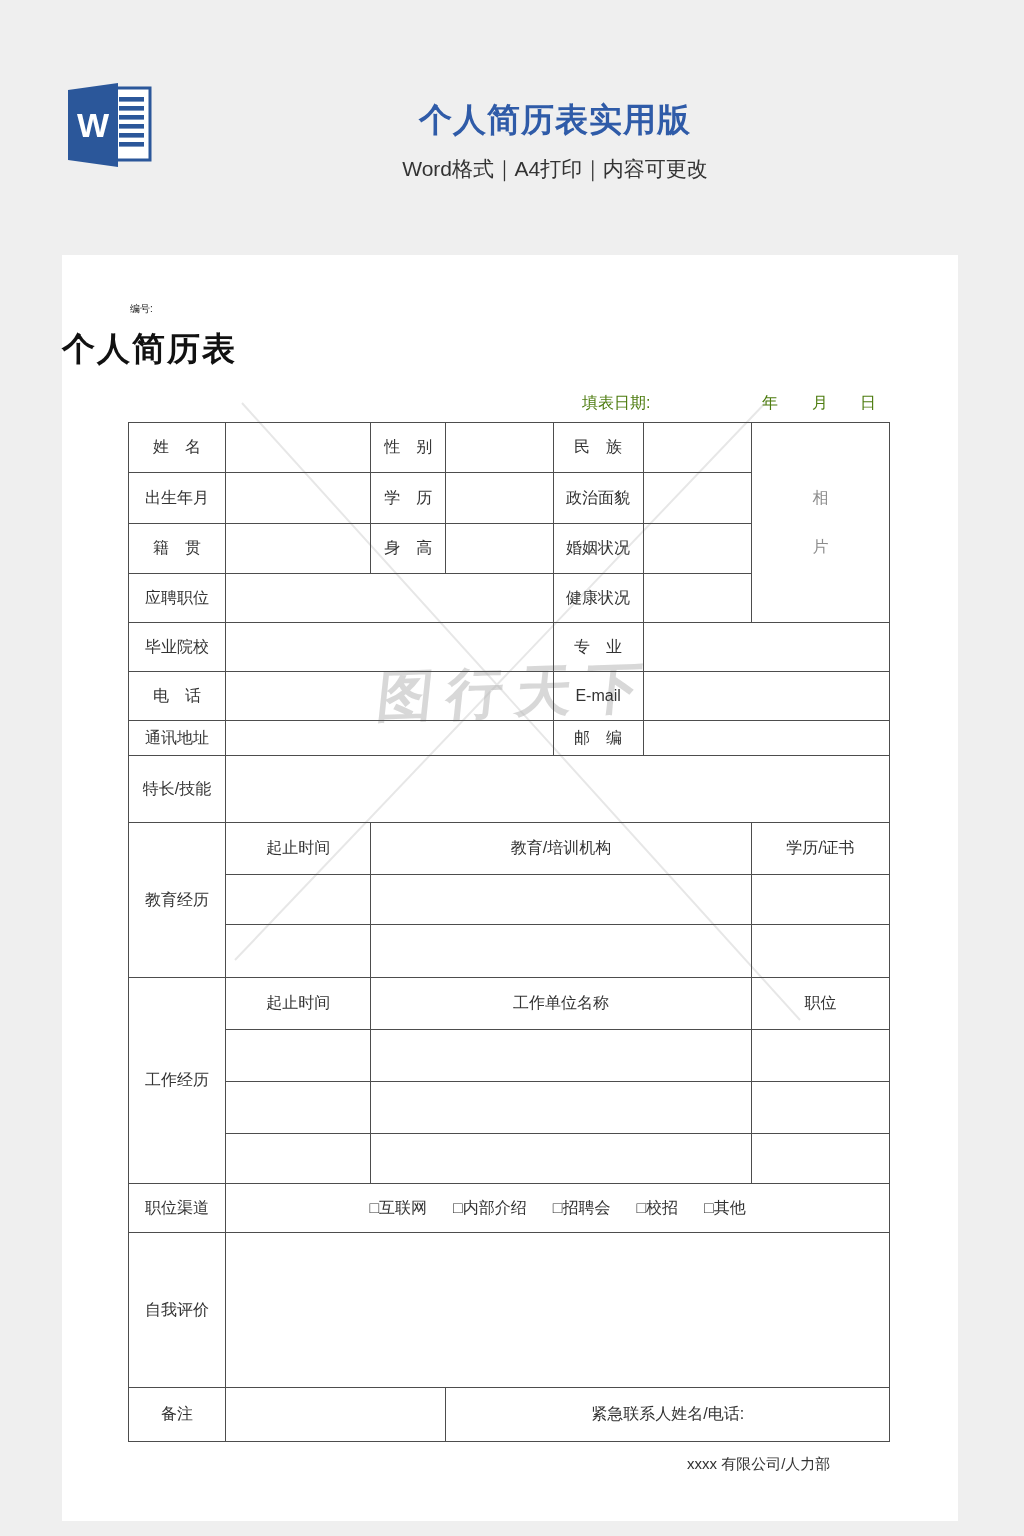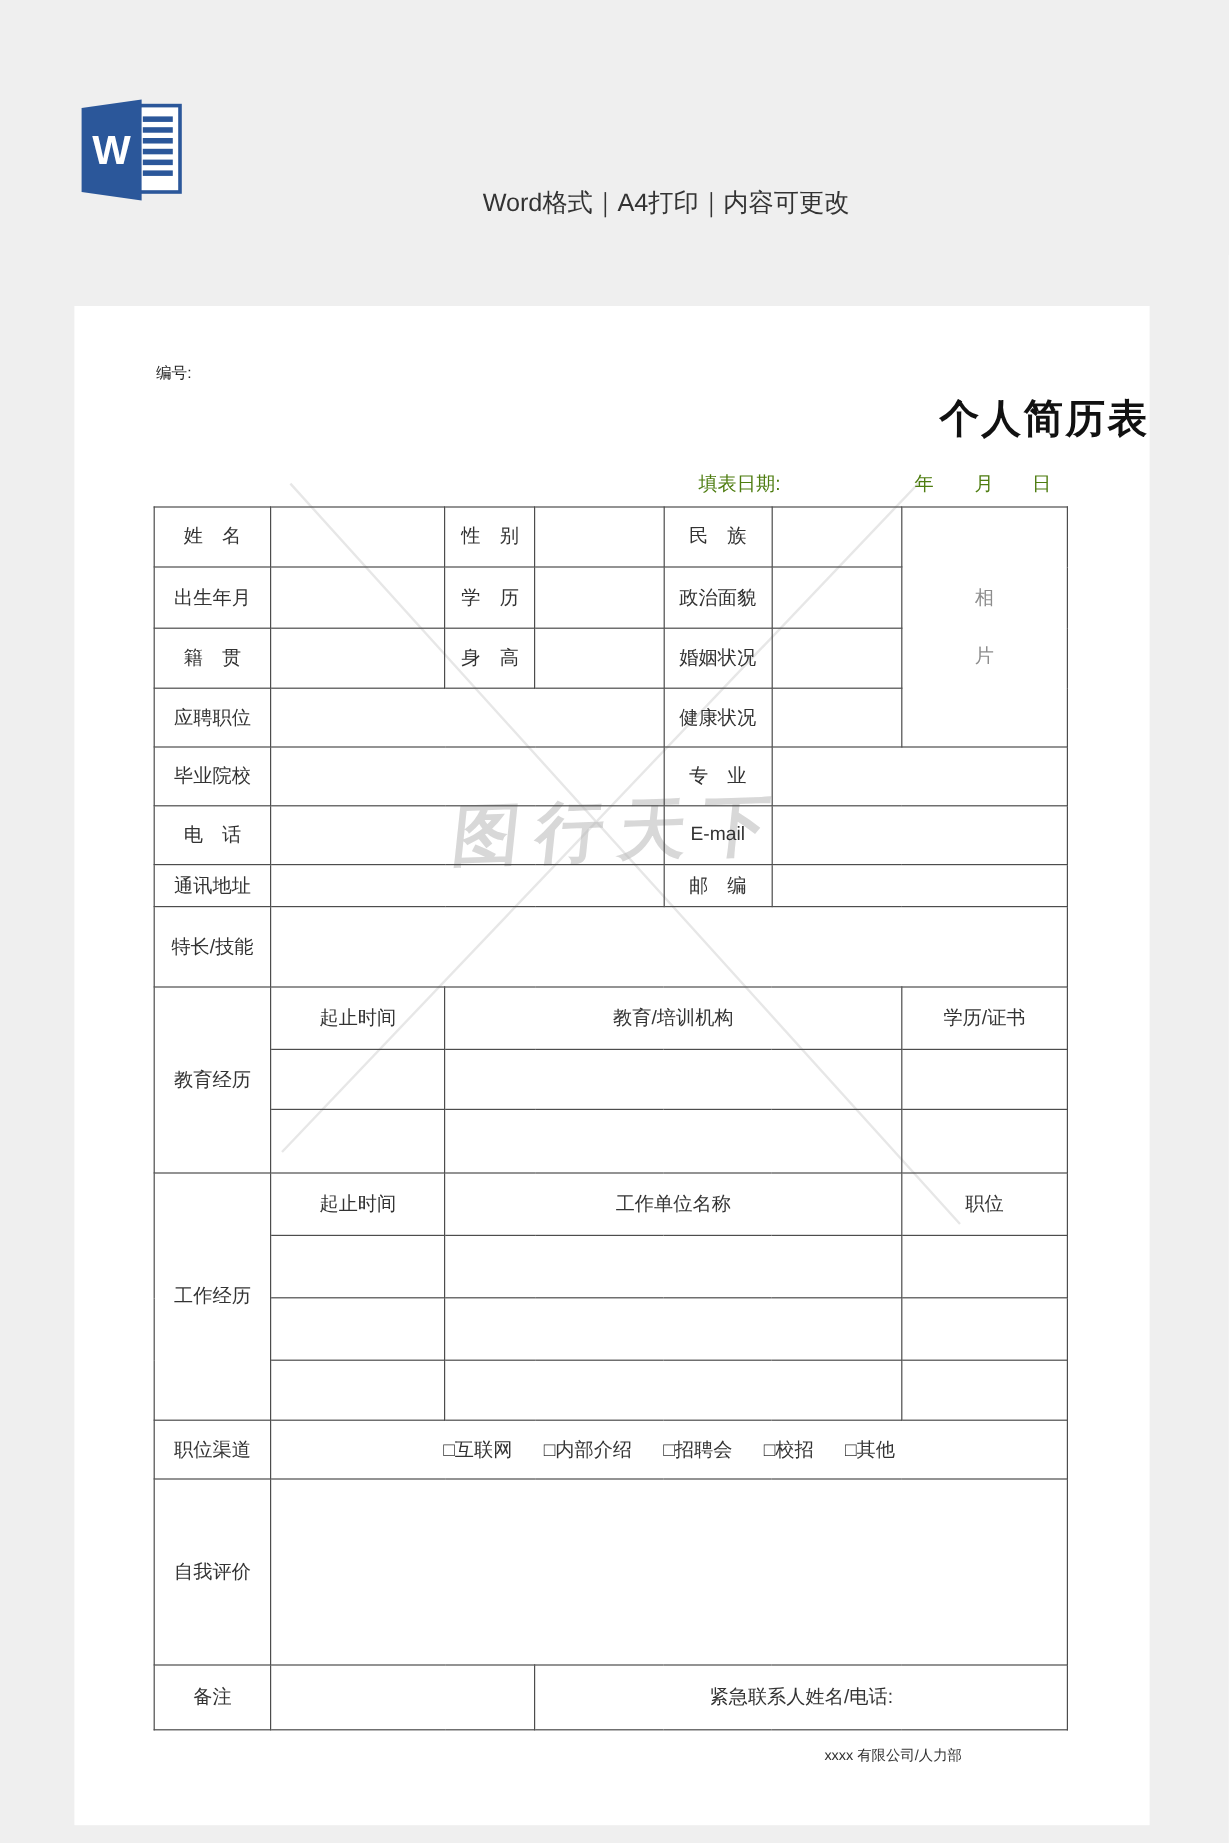--- a/index.html
+++ b/index.html
@@ -31,23 +31,23 @@
   }
   .wm-lines { position:absolute; left:0; top:0; width:896px; height:1266px; pointer-events:none; }
   .wm-text {
     position:absolute; left:316px; top:400px;
     font-size:56px; font-weight:bold; letter-spacing:13px;
     color: var(--watermark-gray, #b9b9b9); opacity:0.55;
     transform: skewX(-8deg) rotate(-2deg);
     pointer-events:none; white-space:nowrap;
   }
 
-  .doc-number { position:absolute; left:68px; top:47px; font-size:13px; color:#222; }
+  .doc-number { position:absolute; left:68px; top:47px; font-size:10px; color:#222; }
   .doc-title  {
-    position:absolute; left:0; width:100%; top:72px; text-align:right;
+    position:absolute; left:0; width:100%; top:72px; text-align:left;
     font-size:33px; font-weight:bold; color:#111; letter-spacing:2px;
   }
   .date-line { position:absolute; left:0; top:138px; width:100%; height:22px; font-size:16px; color:#4d7c0f; }
   .date-label { position:absolute; left:520px; }
   .date-year  { position:absolute; left:700px; }
   .date-month { position:absolute; left:750px; }
   .date-day   { position:absolute; left:798px; }
 
   
   table.resume {
@@ -62,37 +62,38 @@
   }
   td.photo-cell div { color:#8c8c8c; }
   td.photo-cell { vertical-align:middle; }
   .photo-inner { display:flex; flex-direction:column; align-items:center; gap:28px; font-size:16px; }
   .channel-inner { display:flex; justify-content:center; align-items:center; gap:26px; }
   .channel-opt { white-space:nowrap; }
   td.left-text { text-align:left; padding-left:14px; }
 
   
   .page-footer-left  { position:absolute; left:78px;  top:1200px; font-size:15px; color:#333; }
-  .page-footer-right { position:absolute; left:625px; top:1200px; font-size:12px; color:#333; }
+  .page-footer-right { position:absolute; left:625px; top:1200px; font-size:15px; color:#333; }
 </style>
 </head>
 <body>
 
 <div class="banner">
   <svg class="word-icon" viewBox="0 0 100 90">
     <rect x="52" y="8" width="38" height="72" fill="#ffffff" stroke="#2B579A" stroke-width="3"></rect>
     <rect x="59" y="17" width="25" height="4.6" fill="#2B579A"></rect>
     <rect x="59" y="26" width="25" height="4.6" fill="#2B579A"></rect>
     <rect x="59" y="35" width="25" height="4.6" fill="#2B579A"></rect>
     <rect x="59" y="44" width="25" height="4.6" fill="#2B579A"></rect>
     <rect x="59" y="53" width="25" height="4.6" fill="#2B579A"></rect>
     <rect x="59" y="62" width="25" height="4.6" fill="#2B579A"></rect>
     <polygon points="8,10 58,3 58,87 8,80" fill="#2B579A"></polygon>
     <text x="33" y="57" text-anchor="middle" font-size="34" font-weight="bold" fill="#ffffff">W</text>
   </svg>
+  <div class="banner-title">个人简历表实用版</div>
   <div class="banner-subtitle">Word格式｜A4打印｜内容可更改</div>
 </div>
 
 <div class="page">
 
   <svg class="wm-lines" viewBox="0 0 896 1266">
     <line x1="180" y1="148" x2="738" y2="765" stroke="#e7e7e7" stroke-width="2"></line>
     <line x1="706" y1="145" x2="173" y2="705" stroke="#e7e7e7" stroke-width="2"></line>
   </svg>
   <div class="wm-text">图行天下</div>

